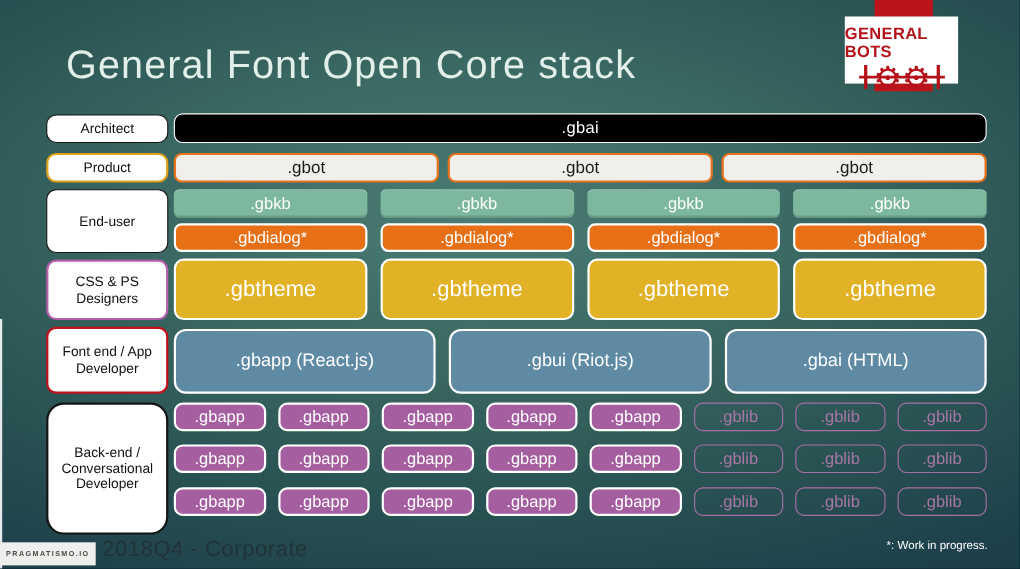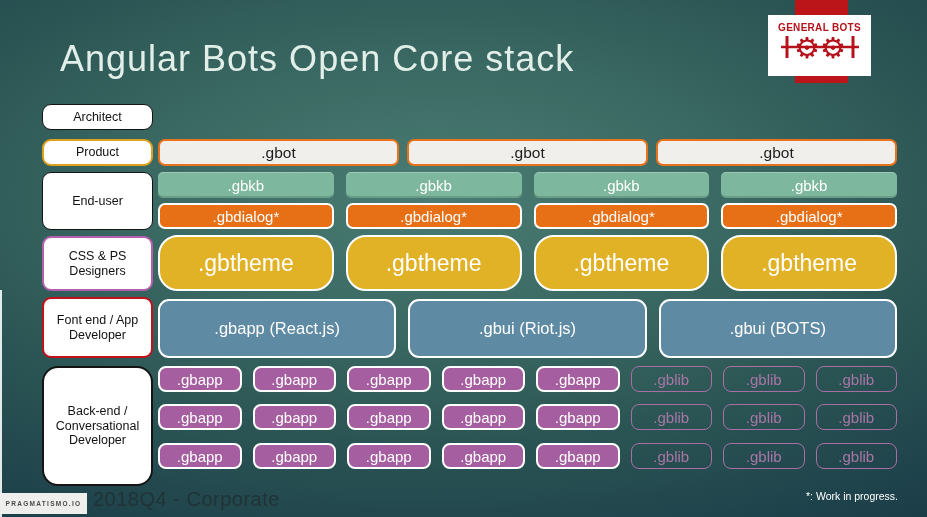--- a/index.html
+++ b/index.html
@@ -13,21 +13,21 @@
   .edge-line { position:absolute; left:0; top:290px; width:2px; height:227px;
     background:rgba(255,255,255,.88); }
 
   .title { position:absolute; left:60px; top:38px; font-size:36px;
     color:#e2efe9; letter-spacing:1px; font-weight:400; }
 
   
   .logo-bar { position:absolute; left:795px; top:0; width:53px; height:83px; background:#bb1419; }
   .logo-card { position:absolute; left:768px; top:15px; width:103px; height:61px;
     background:#ffffff; display:flex; flex-direction:column; align-items:center; }
-  .logo-brand { margin-top:7px; color:#b5121b; font-weight:bold; font-size:10px; letter-spacing:.3px; }
+  .logo-brand { margin-top:7px; color:#b5121b; font-weight:bold; font-size:15px; letter-spacing:.3px; }
   .logo-gears { margin-top:-2px; }
 
   
   .role { position:absolute; left:42px; width:111px; background:#ffffff;
     border-radius:9px; display:flex; align-items:center; justify-content:center;
     text-align:center; color:#111; font-size:12.5px; line-height:1.18;
     box-sizing:border-box; padding:2px 6px; }
   .role-architect { top:104px; height:26px; border:1.5px solid #141414; }
   .role-product   { top:139px; height:27px; border:2px solid #dfa21d; }
   .role-enduser   { top:172px; height:58px; border:1.5px solid #141414; }
@@ -49,21 +49,21 @@
     color:#1c1c1c; font-size:15.5px; }
 
   .gbkb-row { top:172px; height:26px; gap:12px; }
   .gbkb-row .box { background:#7cb79e; border-radius:5px; font-size:15px;
     box-shadow: inset 0 -2px 0 rgba(0,0,0,.14), inset 0 1px 0 rgba(255,255,255,.25); }
 
   .gbdialog-row { top:203px; height:26px; gap:12px; }
   .gbdialog-row .box { background:#e76f16; border:2px solid #fff; border-radius:7px; font-size:15px; }
 
   .gbtheme-row { top:235px; height:56px; gap:12px; }
-  .gbtheme-row .box { background:#e1b126; border:2px solid #fff; border-radius:20px; font-size:23px; }
+  .gbtheme-row .box { background:#e1b126; border:2px solid #fff; border-radius:9px; font-size:20px; }
 
   .gbui-row { top:299px; height:59px; gap:12px; }
   .gbui-row .box { background:#5f8aa3; border:2px solid #fff; border-radius:11px; font-size:16.5px; }
 
   .app-row { height:26px; gap:11px; }
   .app-row-1 { top:366px; } .app-row-2 { top:404px; } .app-row-3 { top:443px; }
   .app-row .gbapp { background:#a55e9f; border:2px solid #fff; border-radius:8px; font-size:15px; }
   .app-row .gblib { background:transparent; border:1.5px solid #a86fa5; border-radius:8px;
     color:#a876a6; font-size:15px; }
 
@@ -74,21 +74,21 @@
   .footer-text { position:absolute; left:93px; top:488px; font-size:20px;
     color:#203337; letter-spacing:.5px; }
   .footnote { position:absolute; left:806px; top:490px; font-size:10.5px; color:#ffffff; }
 </style>
 </head>
 <body>
 
 <div id="slide">
   <div class="edge-line"></div>
 
-  <div class="title">Angular Bots Open Core stack</div>
+  <div class="title">General Font Open Core stack</div>
 
   <div class="logo-bar"></div>
   <div class="logo-card">
     <div class="logo-brand">GENERAL BOTS</div>
     <div class="logo-gears">
       <svg width="86" height="32" viewBox="0 0 86 32">
         <line x1="4" y1="16" x2="82" y2="16" stroke="#b5121b" stroke-width="2.5"></line>
         <line x1="10" y1="5" x2="10" y2="27" stroke="#b5121b" stroke-width="3"></line>
         <line x1="76" y1="5" x2="76" y2="27" stroke="#b5121b" stroke-width="3"></line>
         <text x="17" y="27" font-size="29" fill="#b5121b" font-family="DejaVu Sans, sans-serif">⚙⚙</text>
@@ -96,20 +96,23 @@
     </div>
   </div>
 
   <div class="role role-architect">Architect</div>
   <div class="role role-product">Product</div>
   <div class="role role-enduser">End-user</div>
   <div class="role role-css">CSS &amp; PS Designers</div>
   <div class="role role-frontend">Font end / App Developer</div>
   <div class="role role-backend">Back-end / Conversational Developer</div>
 
+  <div class="row gbai">
+    <div class="box">.gbai</div>
+  </div>
 
   <div class="row gbot-row">
     <div class="box">.gbot</div>
     <div class="box">.gbot</div>
     <div class="box">.gbot</div>
   </div>
 
   <div class="row gbkb-row">
     <div class="box">.gbkb</div>
     <div class="box">.gbkb</div>
@@ -127,21 +130,21 @@
   <div class="row gbtheme-row">
     <div class="box">.gbtheme</div>
     <div class="box">.gbtheme</div>
     <div class="box">.gbtheme</div>
     <div class="box">.gbtheme</div>
   </div>
 
   <div class="row gbui-row">
     <div class="box">.gbapp (React.js)</div>
     <div class="box">.gbui (Riot.js)</div>
-    <div class="box">.gbui (BOTS)</div>
+    <div class="box">.gbai (HTML)</div>
   </div>
 
   <div class="row app-row app-row-1">
     <div class="box gbapp">.gbapp</div>
     <div class="box gbapp">.gbapp</div>
     <div class="box gbapp">.gbapp</div>
     <div class="box gbapp">.gbapp</div>
     <div class="box gbapp">.gbapp</div>
     <div class="box gblib">.gblib</div>
     <div class="box gblib">.gblib</div>

